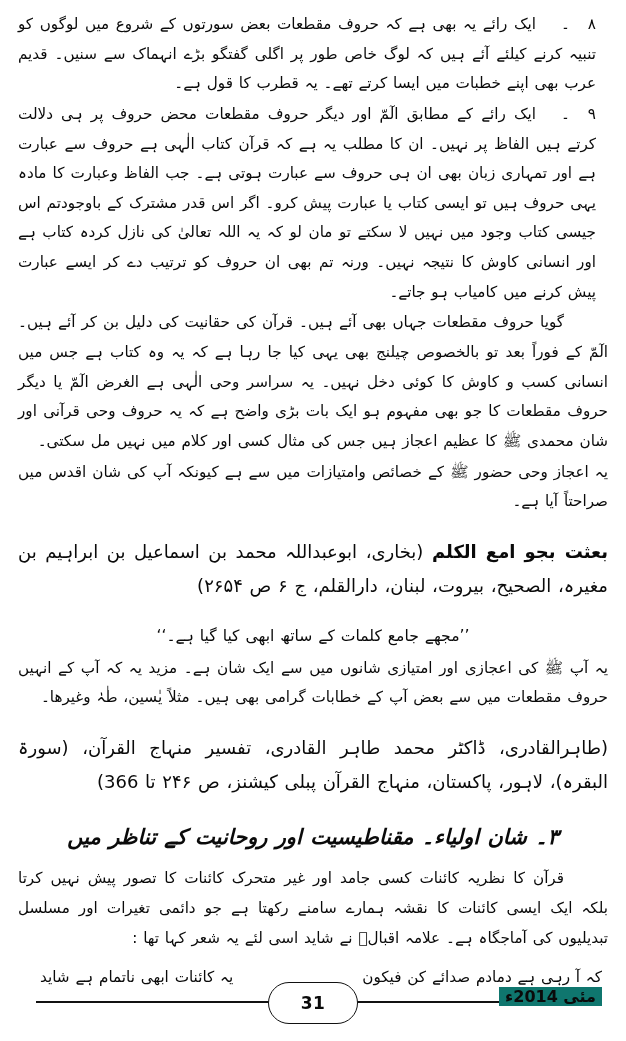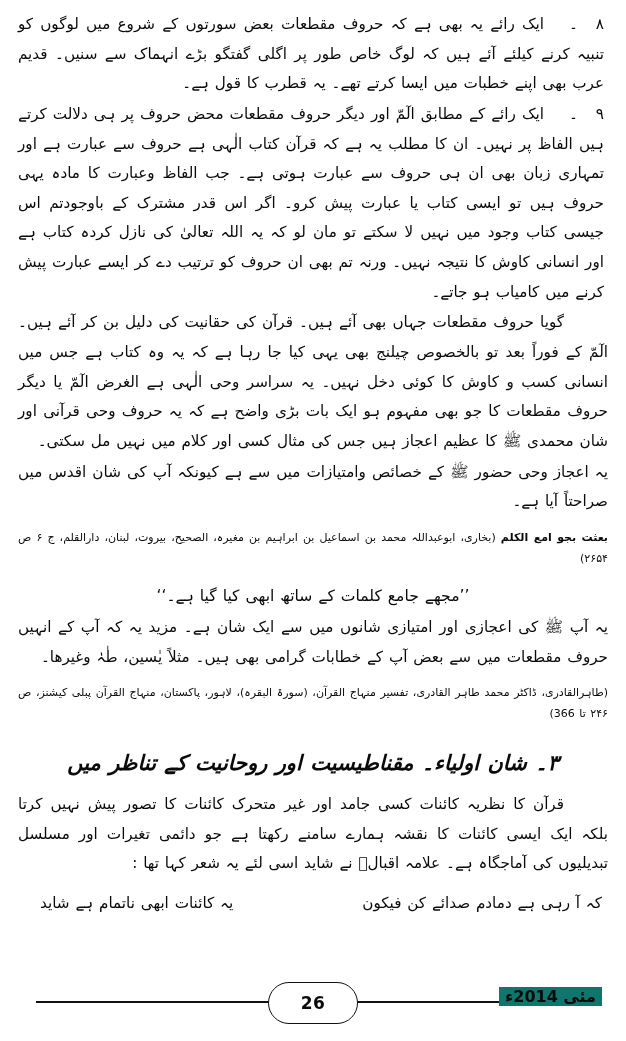--- a/index.html
+++ b/index.html
@@ -34,21 +34,21 @@
   }
   .para {
     margin: 0 0 1px 0;
     text-indent: 0;
   }
   .para.indented {
     text-indent: 44px;
   }
   .numbered {
     display: block;
-    margin: 0 4px 1px 0;
+    margin: 0 12px 1px 0;
   }
   .num {
     display: inline-block;
     width: 26px;
     text-align: right;
     font-size: 15.2px;
   }
   .dash {
     display: inline-block;
     width: 34px;
@@ -60,21 +60,21 @@
   .quote-line {
     text-align: center;
     text-align-last: center;
     margin: 4px 0 2px 0;
     font-size: 15.6px;
   }
   .bold {
     font-weight: bold;
   }
   .ref-line {
-    font-size: 11px;
+    font-size: 18px;
     line-height: 1.9;
     text-align: justify;
     text-align-last: right;
   }
   .heading {
     margin: 18px 0 6px 0;
     text-align-last: center;
     font-size: 21px;
     font-weight: bold;
     letter-spacing: 0px;
@@ -185,15 +185,15 @@
     </div>
 
   </div>
 
 </div>
 
 <div class="footer">
   <div class="footer-inner">
     <div class="footer-rule"></div>
     <div class="footer-right">مئی 2014ء</div>
-    <div class="page-badge">26</div>
+    <div class="page-badge">31</div>
   </div>
 </div>
 
 </body></html>

